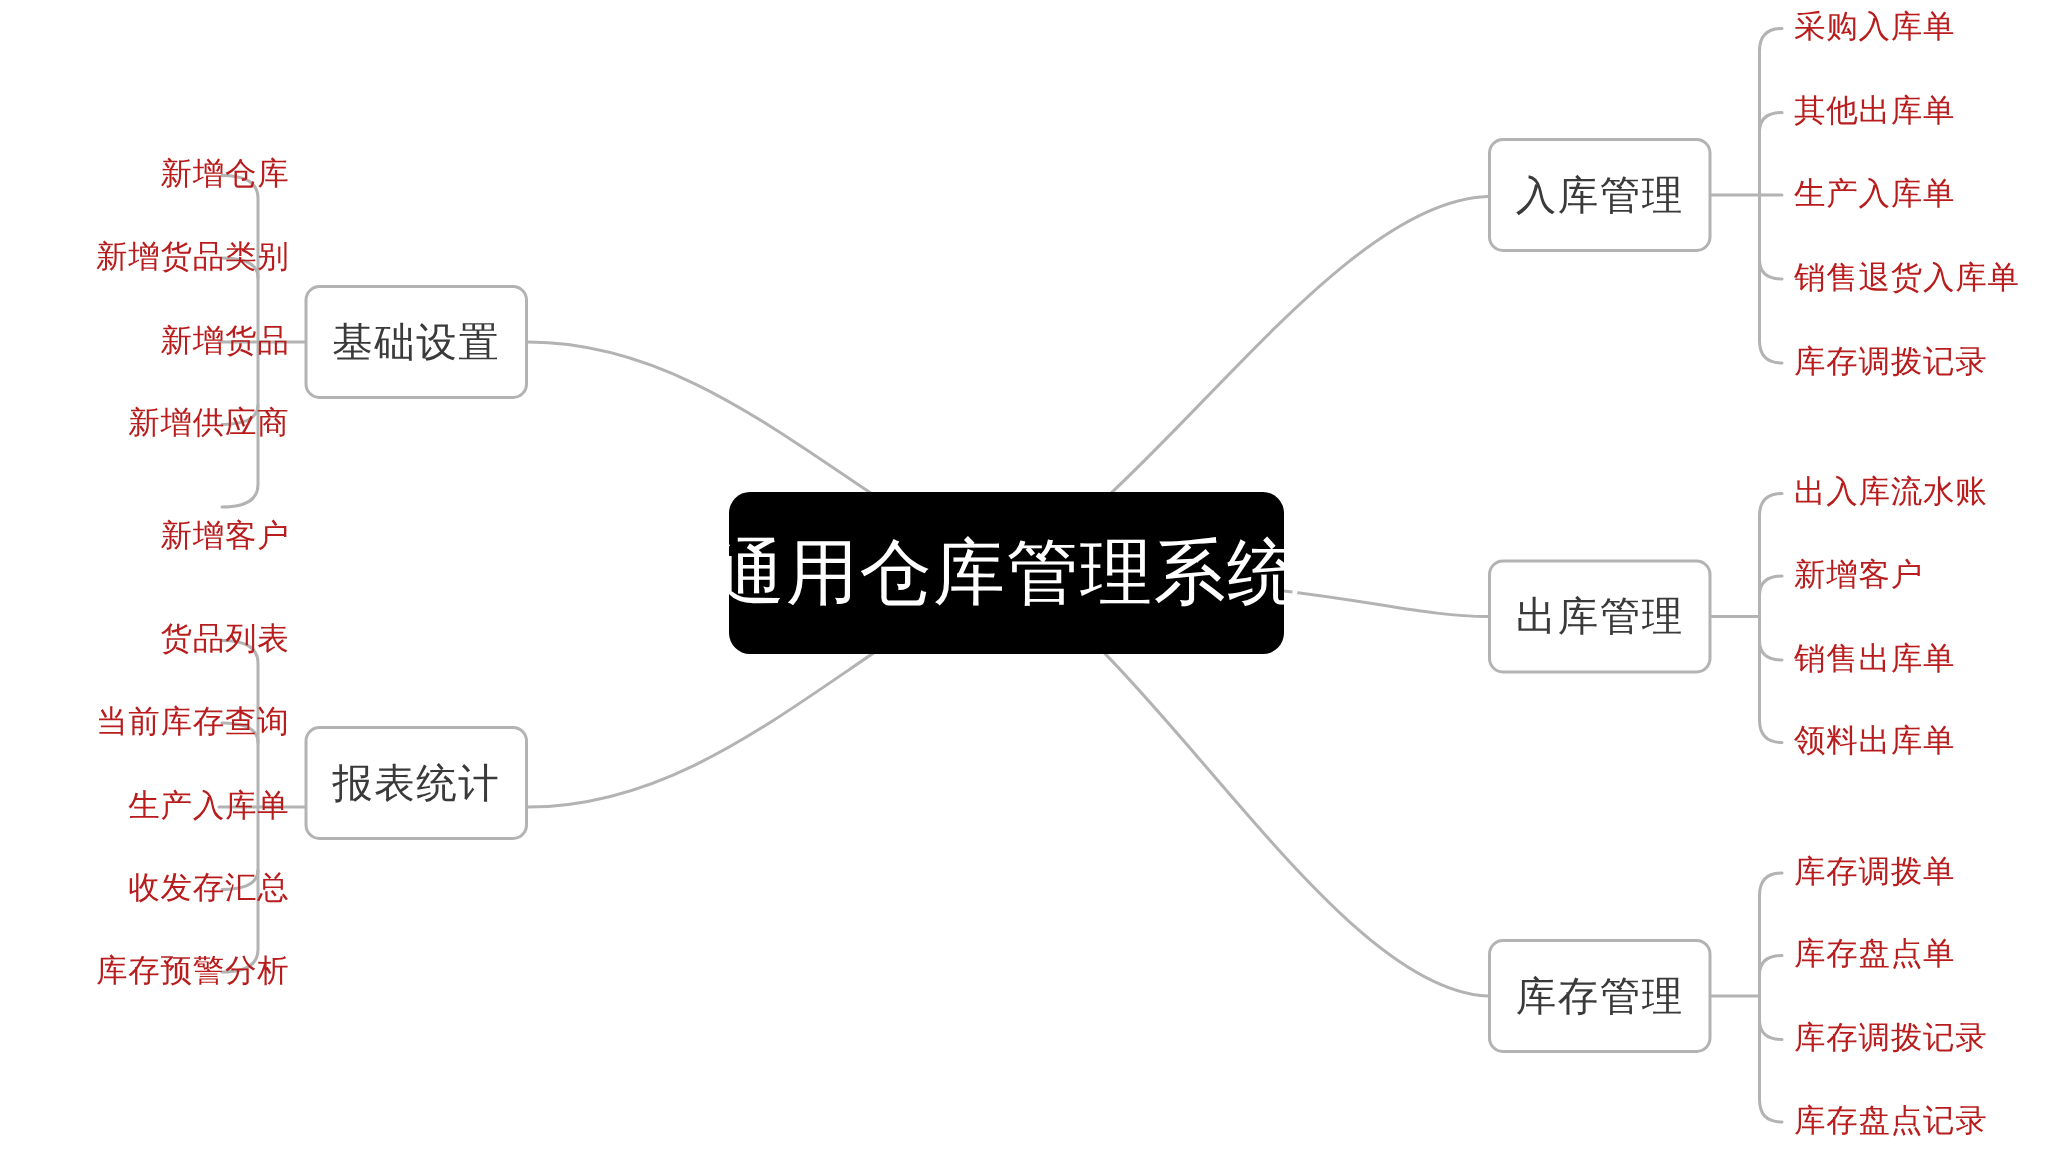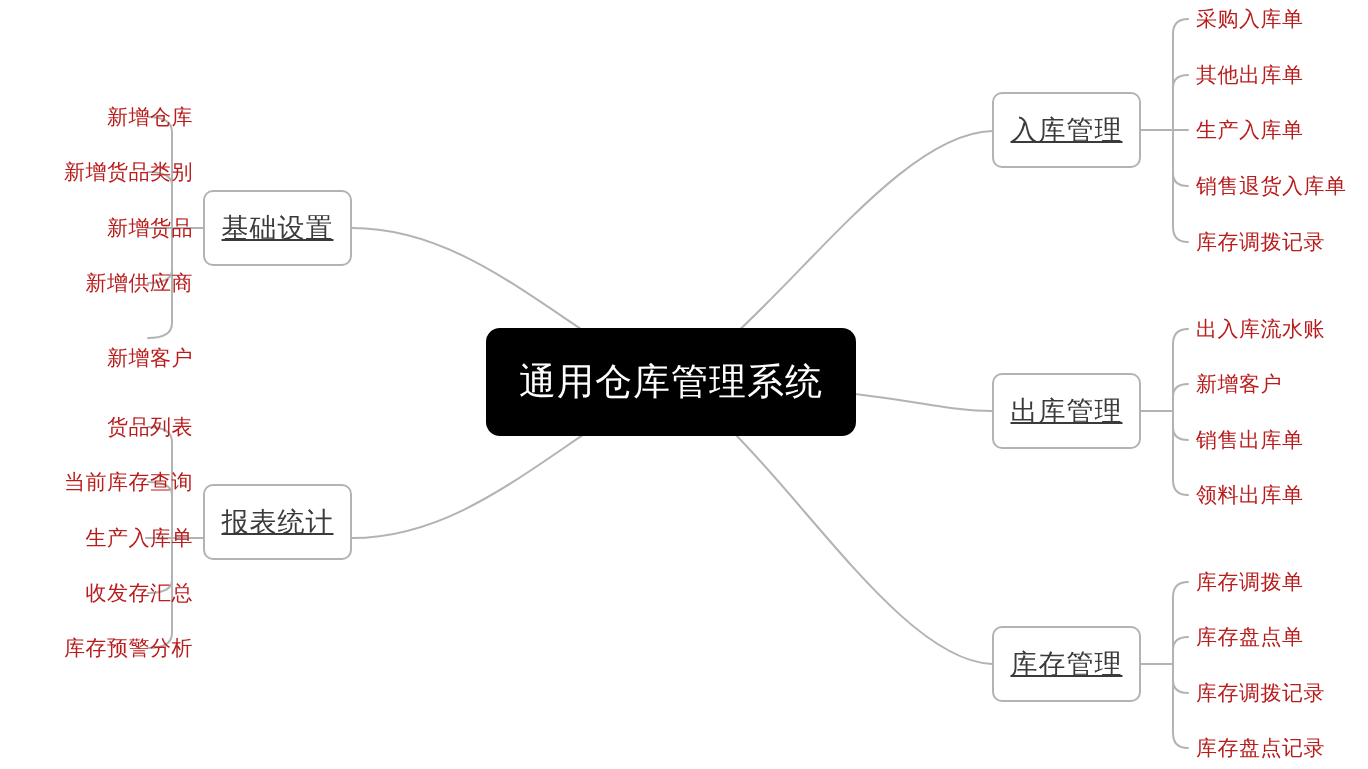--- a/index.html
+++ b/index.html
@@ -7,30 +7,29 @@
     width:1368px;height:769px;position:relative;overflow:hidden;
     background:#ffffff;
     font-family:"Liberation Sans","DejaVu Sans",sans-serif;
   }
   #connector-svg{position:absolute;left:0;top:0;z-index:1;}
   #connector-svg path{fill:none;stroke:#b3b3b3;stroke-width:2;stroke-linecap:round;}
   .root-node{
     position:absolute;left:486px;top:328px;width:370px;height:108px;
     background:#000000;border-radius:14px;z-index:3;
     display:flex;align-items:center;justify-content:center;
-    color:#ffffff;font-size:37px;font-weight:500;letter-spacing:1px;white-space:nowrap;
+    color:#ffffff;font-size:48px;font-weight:500;letter-spacing:1px;white-space:nowrap;
     cursor:default;
   }
   .branch-box{
     position:absolute;width:149px;height:76px;box-sizing:border-box;z-index:2;
     background:#ffffff;border:2px solid #b3b3b3;border-radius:10px;
     display:flex;align-items:center;justify-content:center;
     color:#3a3a3a;font-size:27px;letter-spacing:1px;white-space:nowrap;
     cursor:default;
-    text-decoration:underline;
   }
   .leaf{
     position:absolute;z-index:2;color:#b91c1c;font-size:21px;letter-spacing:0.5px;
     transform:translateY(-50%);white-space:nowrap;line-height:1.15;cursor:default;
   }
   .leaf.left{left:0;width:145px;text-align:right;margin-left:48px;}
   .leaf.right{left:1196px;text-align:left;}
 </style>
 </head>
 <body>

